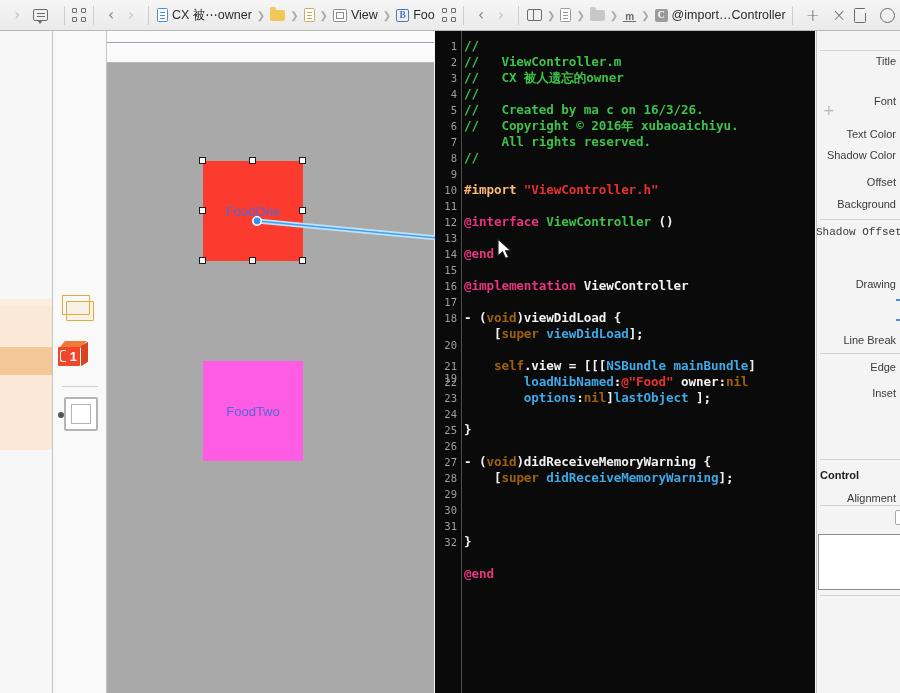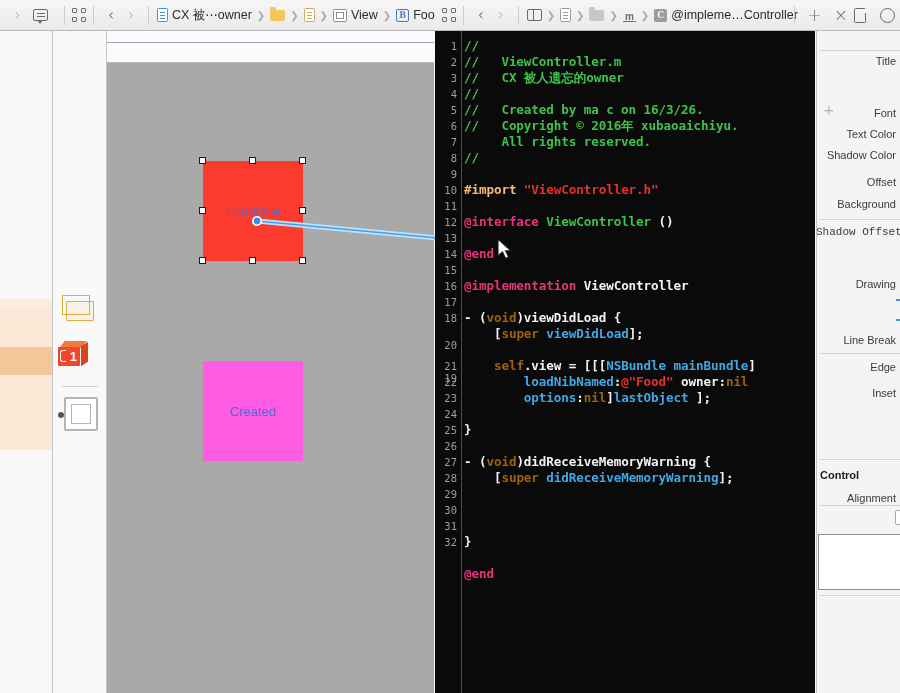--- a/index.html
+++ b/index.html
@@ -379,21 +379,21 @@
       <div class="crumb">
         <span class="folder-ico grey"></span>
       </div>
       <span class="crumb-sep">❯</span>
       <div class="crumb">
         <span class="m-ico">m</span>
       </div>
       <span class="crumb-sep">❯</span>
       <div class="crumb">
         <span class="c-ico">C</span>
-        <span>@impleme…Controller</span>
+        <span>@import…Controller</span>
       </div>
     </div>
     <div class="tb-sep" style="margin-left:5px;"></div>
     <span class="plus-ico">+</span>
     <span class="x-ico">×</span>
     <div style="flex:1"></div>
     <div class="tb-icon" style="margin-right:14px;">
       <div class="doc-ico2"></div>
     </div>
     <div class="tb-icon" style="margin-right:5px;">
@@ -439,21 +439,21 @@
       <div class="handle" style="left:92px;top:94px;"></div>
       <div class="handle" style="left:142px;top:94px;"></div>
       <div class="handle" style="left:192px;top:94px;"></div>
       <div class="handle" style="left:92px;top:144px;"></div>
       <div class="handle" style="left:192px;top:144px;"></div>
       <div class="handle" style="left:92px;top:194px;"></div>
       <div class="handle" style="left:142px;top:194px;"></div>
       <div class="handle" style="left:192px;top:194px;"></div>
 
       <div class="nib-view" id="view-foodtwo" style="left:96px;top:298px;width:100px;height:100px;background:#ff5ce4;">
-        <span>Created</span>
+        <span>FoodTwo</span>
       </div>
     </div>
   </div>
 
   <svg class="conn-line" width="900" height="693">
     <line x1="257" y1="221" x2="501" y2="244" stroke="#bfe2fb" stroke-width="5"></line>
     <line x1="257" y1="221" x2="501" y2="244" stroke="#3fa0f0" stroke-width="1.6"></line>
     <circle cx="257" cy="221" r="4.2" fill="#2f92e8" stroke="#ffffff" stroke-width="1.6"></circle>
   </svg>
 
@@ -497,21 +497,21 @@
 
   <svg id="cursor" width="20" height="26" style="left:497px;top:238px;">
     <polygon points="1,1 1,18 5.5,14 8.6,20.5 11.6,19 8.6,12.8 14,12.8" fill="#ffffff" stroke="#1a1a1a" stroke-width="1.1"></polygon>
   </svg>
 
   <div id="inspector">
     <div class="insp-rule" style="top:19px;"></div>
     <div class="insp-plus" style="left:6px;top:72px;">+</div>
 
     <div class="insp-row" style="top:24px;">Title</div>
-    <div class="insp-row" style="top:76px;">Font</div>
+    <div class="insp-row" style="top:64px;">Font</div>
     <div class="insp-row" style="top:97px;">Text Color</div>
     <div class="insp-row" style="top:118px;">Shadow Color</div>
     <div class="insp-row" style="top:145px;">Offset</div>
     <div class="insp-row" style="top:167px;">Background</div>
     <div class="insp-rule" style="top:188px;"></div>
     <div class="insp-row" style="top:195px;font-family:Liberation Mono, monospace;">Shadow Offset</div>
     <div class="insp-row" style="top:247px;">Drawing</div>
     <div class="insp-blue" style="left:79px;top:268px;width:5px;"></div>
     <div class="insp-blue" style="left:79px;top:288px;width:5px;"></div>
     <div class="insp-row" style="top:303px;">Line Break</div>

